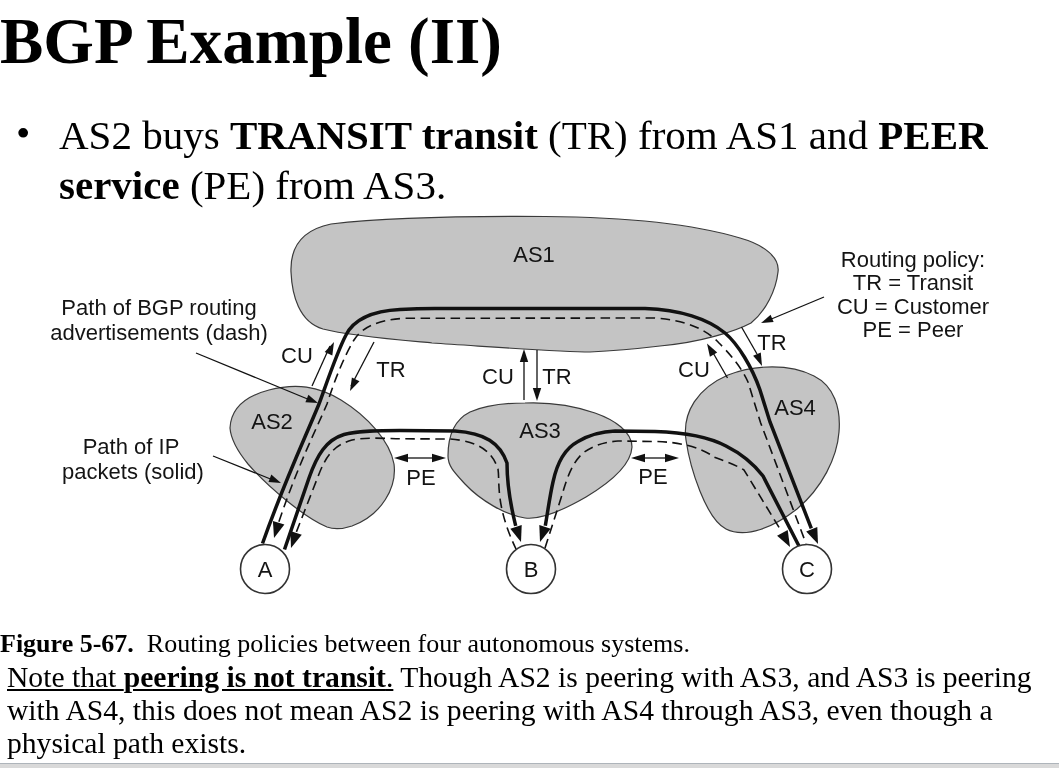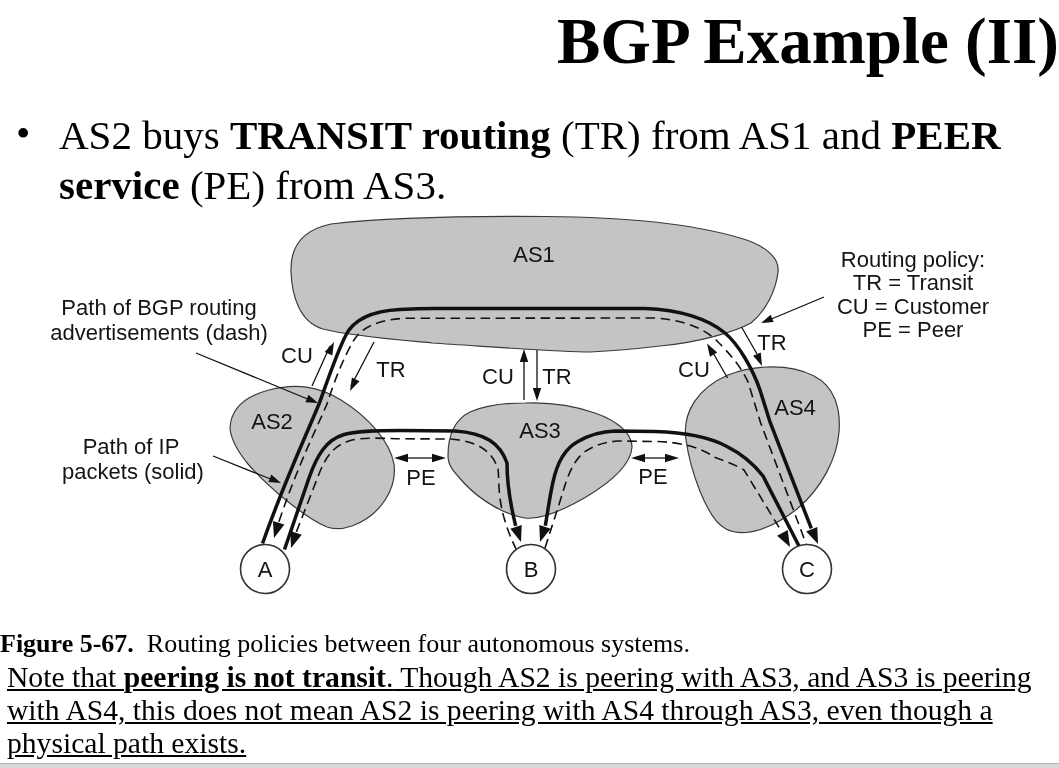--- a/index.html
+++ b/index.html
@@ -1,31 +1,31 @@
 <!DOCTYPE html>
 <html><head>
 <meta charset="utf-8">
 <style>
   html,body{margin:0;padding:0;background:#fff;}
   body{width:1059px;height:768px;position:relative;overflow:hidden;
        font-family:"Liberation Serif",serif;color:#000;}
-  #title{position:absolute;left:0;top:8.5px;width:1059px;text-align:right;
+  #title{position:absolute;left:0;top:8.5px;width:1059px;text-align:left;
          font-size:65px;font-weight:bold;line-height:1;letter-spacing:0px;}
   #bullet-dot{position:absolute;left:16px;top:112.5px;font-size:41px;line-height:1;}
   #bullet{position:absolute;left:59px;top:110px;width:960px;font-size:41px;line-height:50px;}
   #diagram{position:absolute;left:0;top:0;}
   #caption{position:absolute;left:0;top:631px;width:1038px;font-size:26px;line-height:1;}
-  #para{position:absolute;left:7px;top:661px;width:1050px;font-size:29.6px;line-height:33px;text-decoration:underline;}
+  #para{position:absolute;left:7px;top:661px;width:1050px;font-size:29.6px;line-height:33px;}
   #botband{position:absolute;left:0;top:763px;width:1059px;height:5px;background:#d9d9d9;border-top:1px solid #aeb4ba;}
 </style>
 </head>
 <body>
 <div id="title">BGP Example (II)</div>
 <div id="bullet-dot">•</div>
-<div id="bullet">AS2 buys <b>TRANSIT routing</b> (TR) from AS1 and <b>PEER
+<div id="bullet">AS2 buys <b>TRANSIT transit</b> (TR) from AS1 and <b>PEER
 service</b> (PE) from AS3.</div>
 
 <svg id="diagram" width="1059" height="768" viewBox="0 0 1059 768">
   <g fill="#c4c4c4" stroke="#3a3a3a" stroke-width="1.2">
     <path id="as1" d="M 291,272 C 290,247 302,230 331,224 C 392,217 470,216 545,216.5 C 618,217 690,223 740,238 C 765,245 780,258 778,272 C 776,290 766,311 751,323 C 736,331 701,342.5 660,346 C 635,349 612,351 590,352 C 560,352 495,347 432,343 C 400,340 350,336 323,329 C 299,322 292,295 291,272 Z"></path>
     <path id="as2" d="M 230,428 C 231,408 246,396 269,390 C 296,383 318,386 341,400 C 367,416 390,441 394,464 C 397,487 382,515 352,526 C 343,529 335,530 327,527 C 305,518 268,487 248,464 C 239,453 231,441 230,428 Z"></path>
     <path id="as3" d="M 448,456 C 448,436 454,420 470,412 C 486,405 505,403 525,403 C 550,402 575,406 595,413 C 615,420 632,432 632,447 C 631,464 611,482 586,497 C 560,512 540,520 525,518 C 505,515 480,500 465,484 C 454,472 448,466 448,456 Z"></path>
     <path id="as4" d="M 686,440 C 682,412 698,388 728,375 C 755,364.5 790,363.5 814,376 C 834,386 841,408 839,432 C 837,458 822,488 797,509 C 774,527 746,539 726,529 C 706,519 690,468 686,440 Z"></path>
   </g>
 

